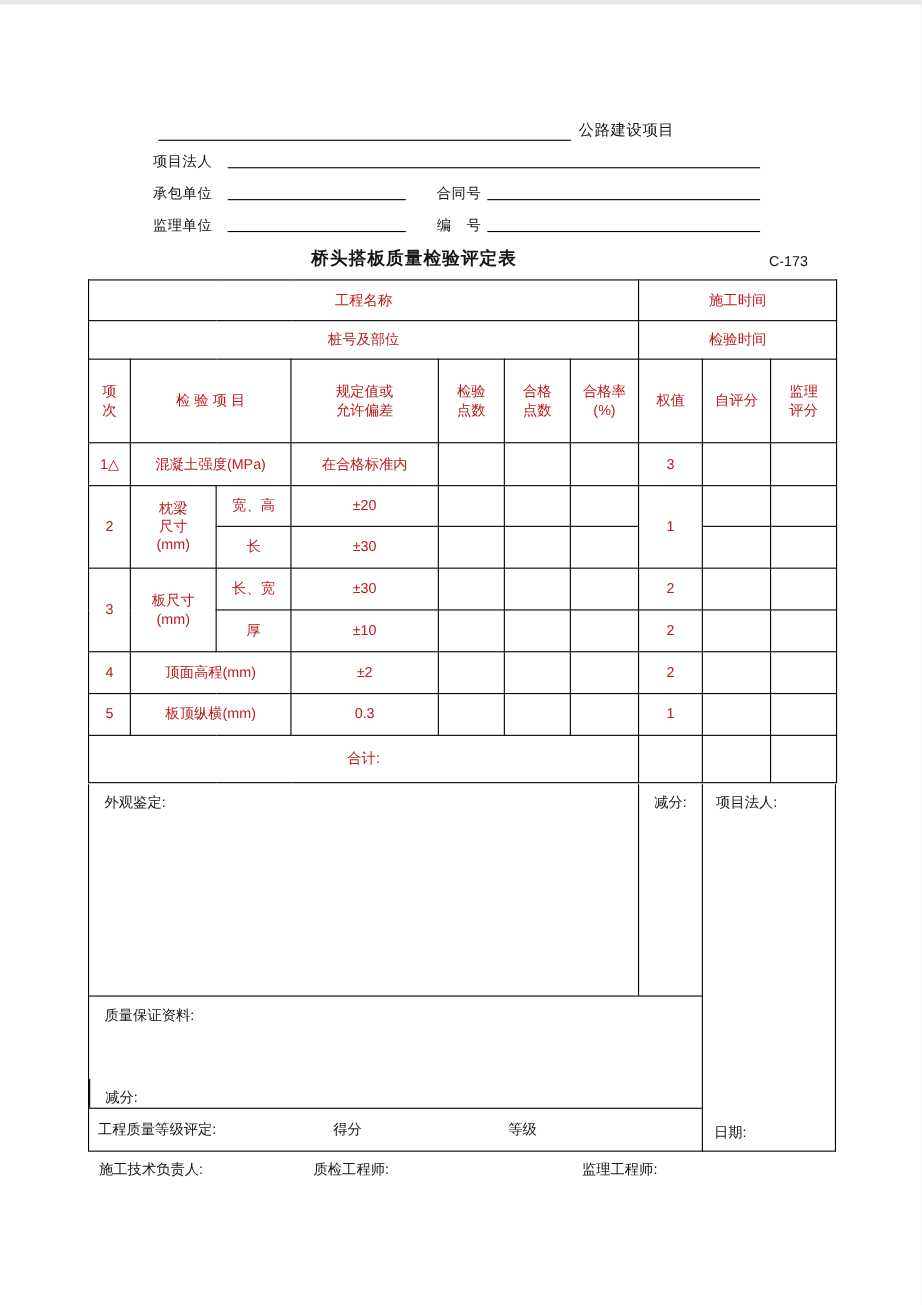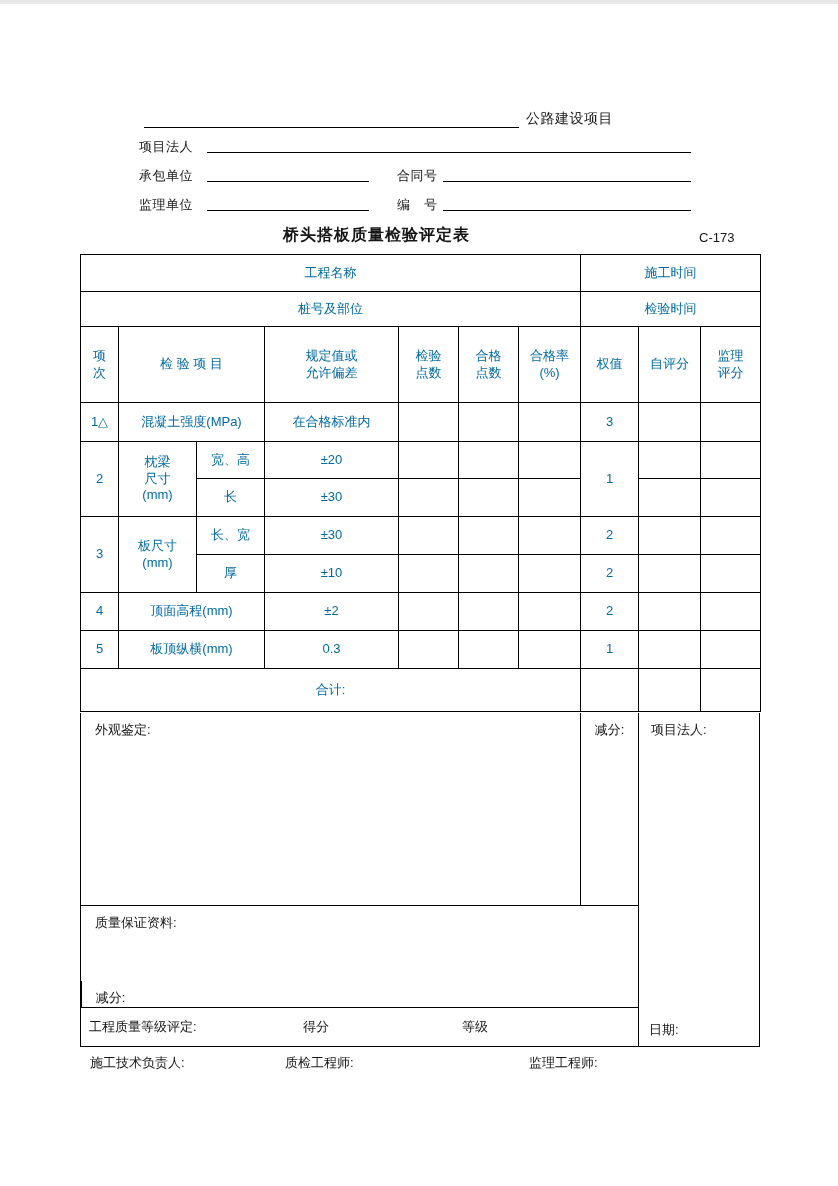--- a/index.html
+++ b/index.html
@@ -16,21 +16,21 @@
   .title {
     position:absolute; left:283px; top:221px;
     font-size:16px; font-weight:bold; letter-spacing:1px; white-space:nowrap;
   }
   .formcode { position:absolute; left:699px; top:226px; font-size:13px; }
 
   
   table.main {
     position:absolute; left:80px; top:250px; width:680px;
     border-collapse:collapse; table-layout:fixed;
-    font-size:13px; color:#0369a1;
+    font-size:13px; color:#b91c1c;
   }
   table.main td {
     border:1px solid #000; padding:0; text-align:center; vertical-align:middle;
     white-space:pre-line; line-height:1.3; overflow:hidden;
   }
   td.tl { text-align:left; padding-left:14px; }
   td.tl2 { text-align:left; padding-left:20px; }
   td.total { text-align:left; padding-left:3px; }
 
   

